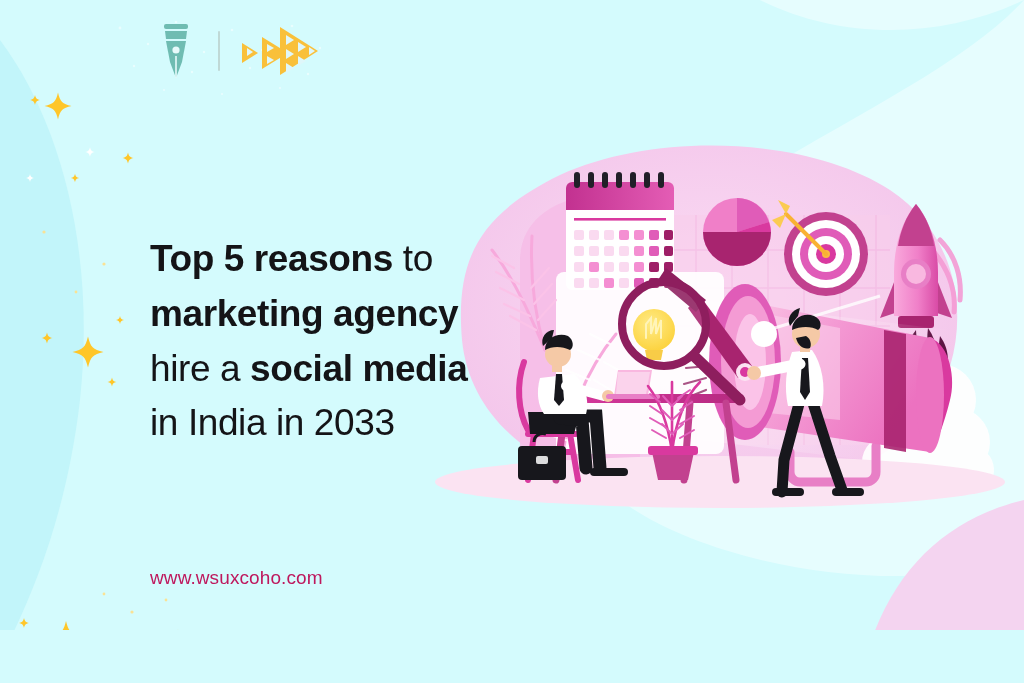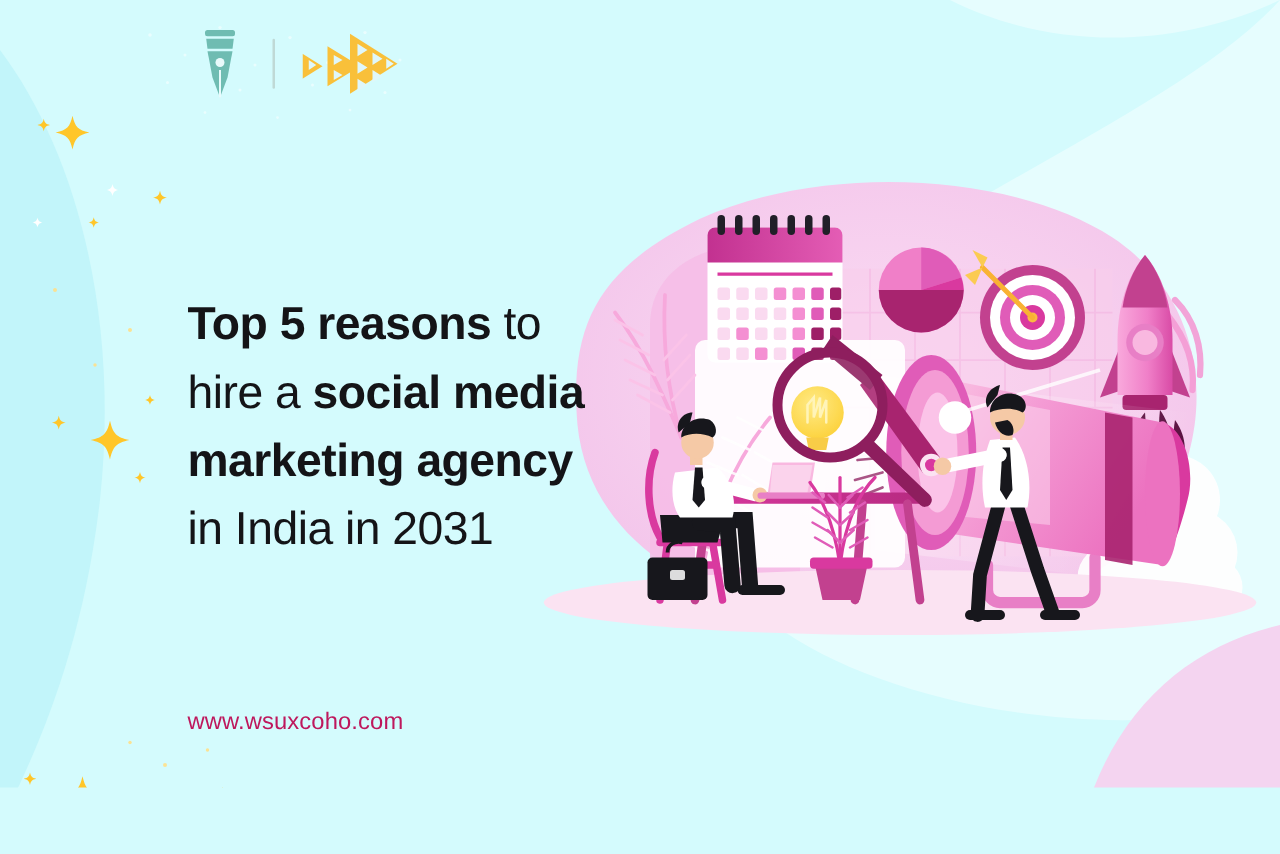--- a/index.html
+++ b/index.html
@@ -495,20 +495,20 @@
         <path d="M 56,17 L 56,27 L 64,22 Z"></path>
         <path d="M 56,31 L 56,41 L 64,36 Z"></path>
         <path d="M 67,22 L 67,30 L 73,26 Z"></path>
         <path d="M 5,23 L 5,31 L 11,27 Z"></path>
       </g>
     </svg>
   </div>
 
   <h1 id="headline">
     <span class="ln"><span class="b">Top 5 reasons</span><span> to</span></span>
+    <span class="ln"><span class="b">marketing agency</span></span>
     <span class="ln"><span>hire a </span><span class="b">social media</span></span>
-    <span class="ln"><span class="b">marketing agency</span></span>
-    <span class="ln"><span>in India in 2031</span></span>
+    <span class="ln"><span>in India in 2033</span></span>
   </h1>
 
   <div id="site-url">www.wsuxcoho.com</div>
 
 </div>
 
 </body></html>

